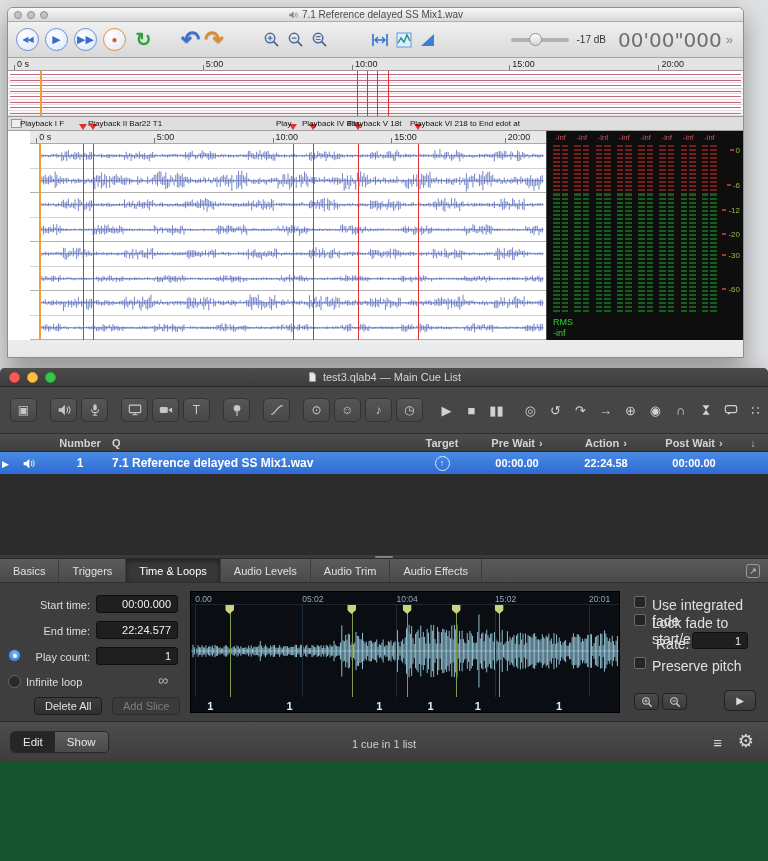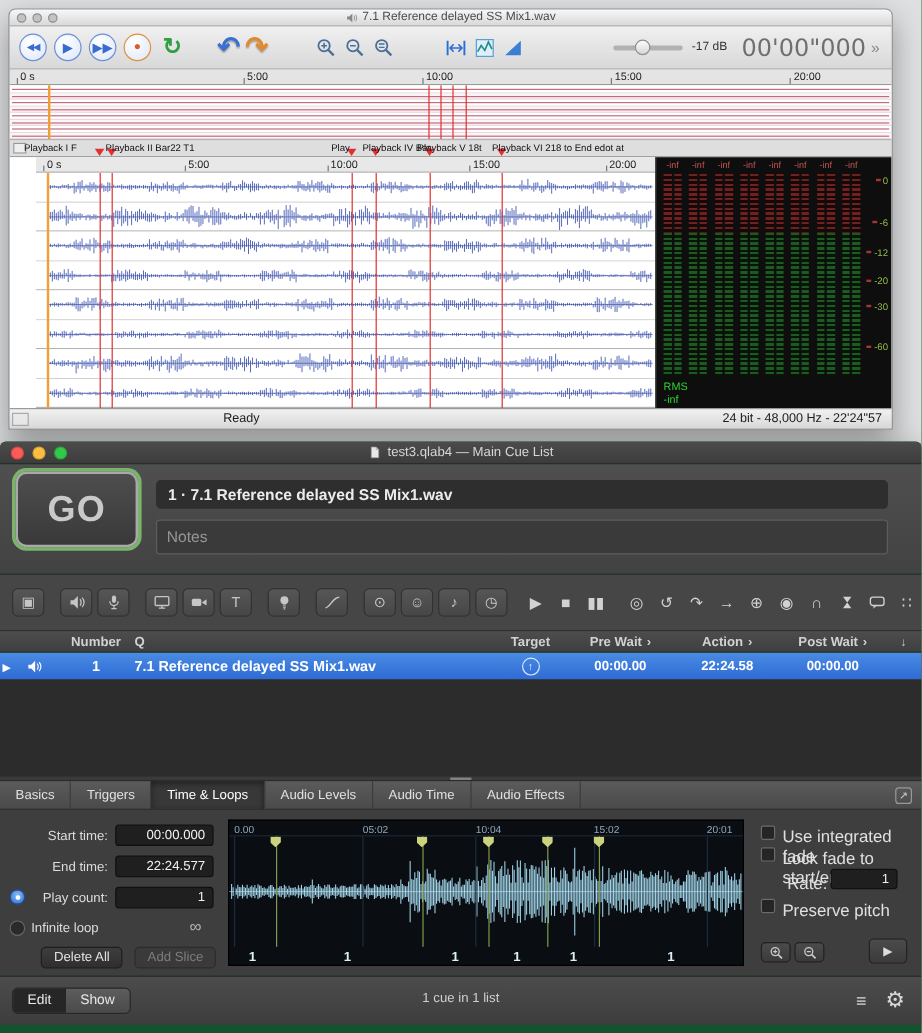--- a/index.html
+++ b/index.html
@@ -181,21 +181,21 @@
   .wf-grid{position:absolute;top:13px;bottom:15px;width:1px;background:#1d2c3b}
   .wf-body{position:absolute;left:0;right:0;top:13px;bottom:15px}
   .wf-body svg{width:100%;height:100%;display:block}
   .wf-line{position:absolute;top:13px;bottom:15px;width:1px;background:#7e9b4e;z-index:2}
   .wf-flag{position:absolute;top:13px;width:9px;height:9px;background:#ccd37f;transform:translateX(-50%);z-index:3;
     clip-path:polygon(0 0,100% 0,100% 55%,50% 100%,0 55%)}
   .wf-counts{position:absolute;left:0;right:0;bottom:0;height:14px}
   .cnt{position:absolute;bottom:0;transform:translateX(-50%);color:#dceef8;font-size:11px;font-weight:bold}
 
   .ql-bottombar{height:41px;background:linear-gradient(#4c4c4c,#3d3d3d);border-top:1px solid #2a2a2a;
-    position:relative;display:flex;align-items:flex-start}
+    position:relative;display:flex;align-items:flex-end}
   .seg{position:absolute;left:10px;top:9px;display:flex;border:1px solid #272727;border-radius:5px;overflow:hidden;height:22px}
   .seg-btn{padding:0 12px;font-size:11.5px;display:flex;align-items:center;color:#e8e8e8;background:linear-gradient(#5d5d5d,#4a4a4a)}
   .seg-btn.active{background:#262626}
   .count{margin:12px auto;font-size:11px;color:#cfcfcf}
   .licon{position:absolute;right:46px;top:12px}
   .licon::after{content:"≡";font-size:15px;color:#d8d8d8;font-weight:bold}
   .gicon{position:absolute;right:14px;top:8px}
   .gicon::after{content:"⚙";font-size:18px;color:#d8d8d8}
 </style>
 </head>
@@ -547,47 +547,37 @@
             <span class="sc" style="top: 37%;">-12</span>
             <span class="sc" style="top: 51%;">-20</span>
             <span class="sc" style="top: 63%;">-30</span>
             <span class="sc" style="top: 83%;">-60</span>
           </div>
         <span class="rms">RMS</span>
         <span class="rmsv">-inf</span>
       </div>
     </div>
 
-    <div class="ed-status">
-      <div class="grip"></div>
-      <span class="status-text">Ready</span>
-      <span class="fmt">24 bit - 48,000 Hz - 22'24"57</span>
-    </div>
   </section>
 
   <section class="window-qlab">
     <div class="ql-titlebar">
       <div class="lights">
         <span class="light red"></span>
         <span class="light yellow"></span>
         <span class="light green"></span>
       </div>
       <div class="ql-title">
         <svg>
             <use href="#i-doc"></use>
           </svg>
         <span>test3.qlab4 — Main Cue List</span>
       </div>
     </div>
 
-    <div class="ql-header">
-      <button class="go-btn">GO</button>
-      <div class="cue-title-bar">1 · 7.1 Reference delayed SS Mix1.wav</div>
-      <input class="notes-field" placeholder="Notes" style="">
-    </div>
 
     <div id="ql-toolbar-icons" class="ql-toolbar">
         <button class="tb">▣</button>
         <button class="tb gap">
           <svg>
             <use href="#i-spk"></use>
           </svg>
         </button>
         <button class="tb">
           <svg>
@@ -671,21 +661,21 @@
 
     <div class="ql-empty"></div>
     <div class="ql-divider"></div>
 
     <div id="ql-tabs" class="ql-tabs">
       <span class="detach"></span>
     <div class="tab">Basics</div>
         <div class="tab">Triggers</div>
         <div class="tab active">Time &amp; Loops</div>
         <div class="tab">Audio Levels</div>
-        <div class="tab">Audio Time</div>
+        <div class="tab">Audio Trim</div>
         <div class="tab">Audio Effects</div>
       </div>
 
     <div class="ql-inspector">
       <span class="ilbl" style="left:10px;top:16px;width:80px">Start time:</span>
       <input class="fld" style="left: 96px; top: 12px; width: 82px;" value="00:00.000">
       <span class="ilbl" style="left:10px;top:42px;width:80px">End time:</span>
       <input class="fld" style="left: 96px; top: 38px; width: 82px;" value="22:24.577">
       <span class="radio on" style="left:8px;top:66px"></span>
       <span class="ilbl" style="left:24px;top:68px;width:66px">Play count:</span>

